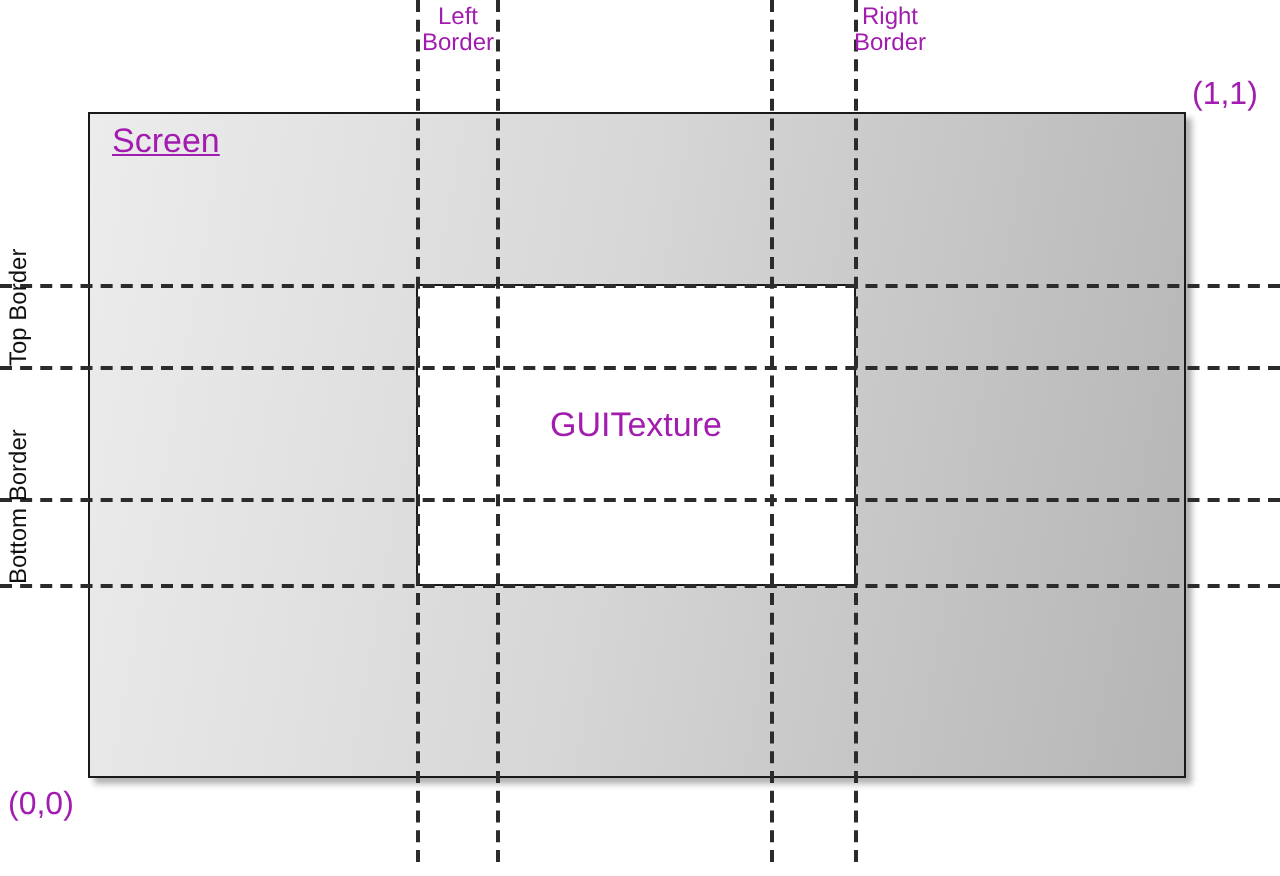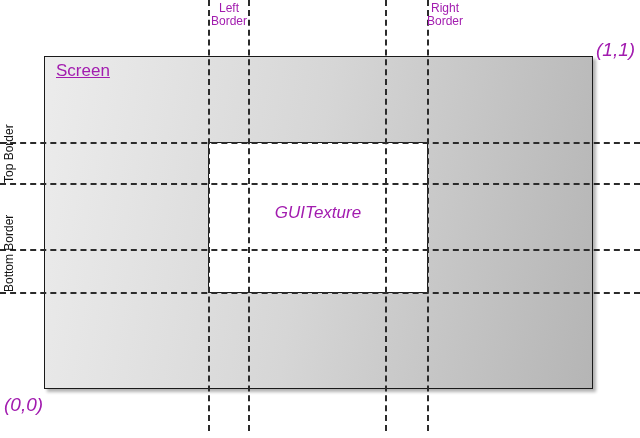--- a/index.html
+++ b/index.html
@@ -71,25 +71,23 @@
     top: 61px;
     font-size: 17px;
     text-decoration: underline;
   }
   .label-texture {
     left: 208px;
     top: 203px;
     width: 220px;
     text-align: center;
     font-size: 17px;
-    font-style: italic;
   }
   .label-corner {
-    font-size: 19px;
-    font-style: italic;
+    font-size: 16px;
   }
   .label-topright { left: 596px; top: 39px; }
   .label-bottomleft { left: 4px; top: 394px; }
 
   .label-edge {
     font-size: 12px;
     text-align: center;
   }
   .label-left-border  { left: 208px; top: 2px;  width: 42px; }
   .label-right-border { left: 385px; top: 2px;  width: 42px; margin-left: 39px; }

